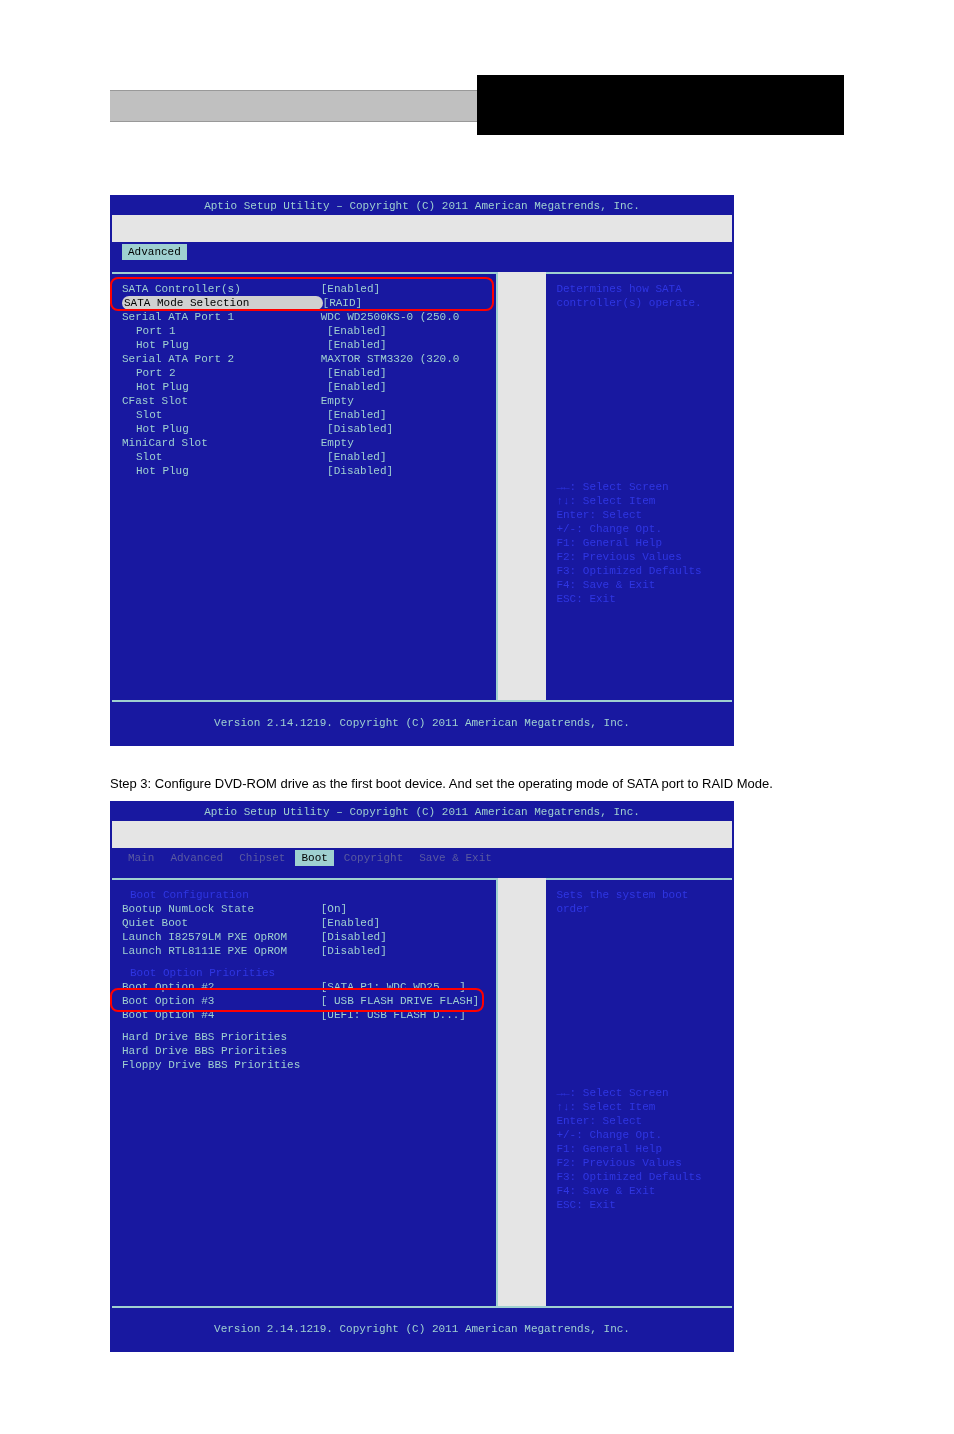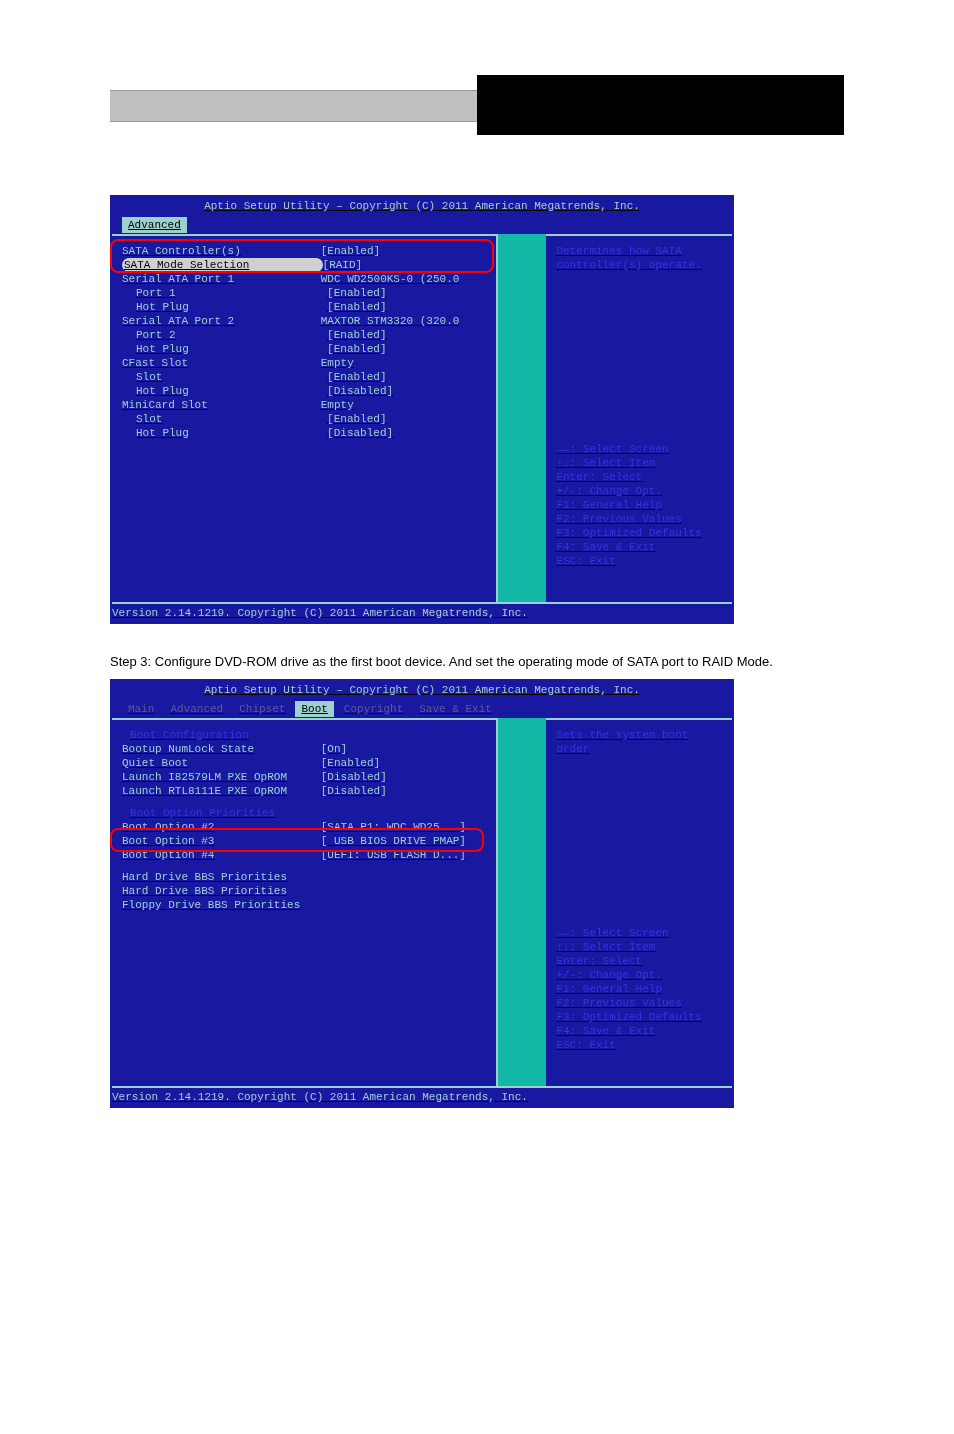--- a/index.html
+++ b/index.html
@@ -33,49 +33,49 @@
   }
   .step-text {
     font-family: Arial, sans-serif;
     font-size: 13px;
     margin-bottom: 10px;
   }
   .bios-window {
     width: 620px;
     border: 2px solid #1818a0;
     margin-bottom: 30px;
-    background: #14b8a6;
-    text-decoration: underline;
+    background: #e5e5e5;
   }
   .bios-title {
     background: #1818a0;
     color: #9fd0d0;
     text-align: center;
     padding: 3px 0;
     font-size: 11px;
   }
   .bios-tabs {
     background: #1818a0;
     color: #5a5aa0;
-    padding: 2px 10px 1px 10px;
+    padding: 2px 10px 12px 10px;
     font-size: 11px;
     display: flex;
     gap: 4px;
+    margin-top: 27px;
   }
   .tab {
     padding: 2px 6px;
     color: #5a5aa0;
   }
   .tab.active {
     background: #9fd0d0;
     color: #000;
   }
   .bios-body {
     display: flex;
-    height: 368px;
+    height: 428px;
   }
   .bios-left {
     flex: 2.2;
     background: #1818a0;
     color: #9fd0d0;
     padding: 8px 10px;
     font-size: 11px;
     position: relative;
     border-top: 2px solid #9fd0d0;
     border-right: 2px solid #9fd0d0;
@@ -113,21 +113,22 @@
     line-height: 14px;
   }
   .nav-keys {
     color: #2f36e3;
     line-height: 14px;
     margin-top: 10px;
   }
   .bios-footer {
     background: #1818a0;
     color: #9fd0d0;
-    padding: 3px 0;
+    text-align: center;
+    padding: 15px 0;
     font-size: 11px;
     border-top: 2px solid #9fd0d0;
   }
   .section-heading {
     color: #2f36e3;
     line-height: 14px;
     margin-left: 8px;
   }
 </style>
 </head>
@@ -271,21 +272,21 @@
         <div style="height:8px;"></div>
         <div class="section-heading">Boot Option Priorities</div>
         <div class="highlight-overlay" style="left:-2px; top:108px; width:370px; height:20px;"></div>
         <div id="s2-rows-boot">
             <div class="row">
               <span class="label">Boot Option #2</span>
               <span class="value">[SATA  P1: WDC WD25...]</span>
             </div>
             <div class="row">
               <span class="label">Boot Option #3</span>
-              <span class="value">[ USB BIOS DRIVE PMAP]</span>
+              <span class="value">[ USB FLASH DRIVE FLASH]</span>
             </div>
             <div class="row">
               <span class="label">Boot Option #4</span>
               <span class="value">[UEFI:  USB FLASH D...]</span>
             </div>
           </div>
         <div style="height:8px;"></div>
         <div id="s2-rows-bottom">
             <div class="row">
               <span class="label">Hard Drive BBS Priorities</span>

